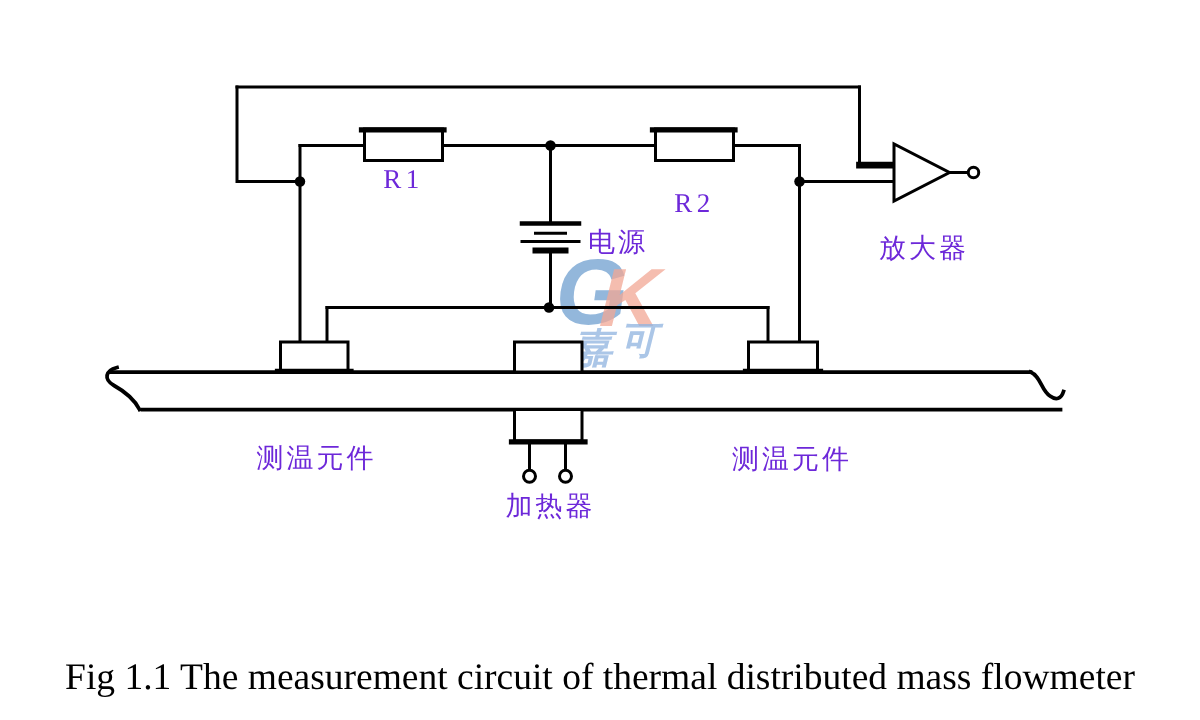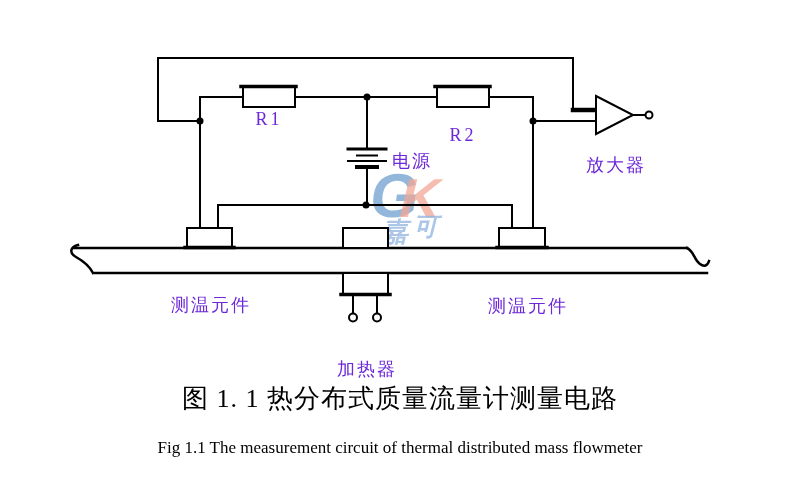--- a/index.html
+++ b/index.html
@@ -26,21 +26,21 @@
   .caption {
     position: absolute;
     left: 0; right: 0;
     z-index: 3;
     text-align: center;
     color: #000;
     font-family: "Liberation Serif", serif;
     white-space: nowrap;
   }
   .caption-zh { top: 381px; font-size: 26px; letter-spacing: 1px; }
-  .caption-en { top: 438px; font-size: 17px; }
+  .caption-en { top: 438px; font-size: 25px; }
   
   .wm { position: absolute; z-index: 1; font-weight: bold; opacity: 0.75; }
   .wm-g { left: 371px; top: 160px; font-size: 62px; color: #6f9fd0; transform: skewX(-8deg); }
   .wm-k { left: 401px; top: 166px; font-size: 55px; color: #f2a795; transform: skewX(-14deg); }
   .wm-jia { left: 381px; top: 214px; font-size: 27px; color: #8fb3e0; font-style: italic; font-weight: bold; }
   .wm-ke  { left: 413px; top: 210px; font-size: 25px; color: #8fb3e0; font-style: italic; font-weight: bold; }
 </style>
 </head>
 <body>
 
@@ -136,19 +136,18 @@
   <div class="lbl lbl-serif" style="left:437px; top:126px; width:52px;">R2</div>
 
   <div class="lbl cjk" style="left:392px; top:152px;text-align:center;">电源</div>
 
   <div class="lbl cjk" style="left:586px; top:156px;">放大器</div>
 
   <div class="lbl cjk" style="left:171px; top:296px;">测温元件</div>
 
   <div class="lbl cjk" style="left:488px; top:297px;">测温元件</div>
 
-  <div class="lbl cjk" style="left:337px; top:328px;margin-top:32px;">加热器</div>
+  <div class="lbl cjk" style="left:337px; top:328px;">加热器</div>
 
-  <div class="caption caption-zh">图 1. 1 热分布式质量流量计测量电路</div>
 
   <div class="caption caption-en">Fig 1.1 The measurement circuit of thermal distributed mass flowmeter</div>
 
 </div>
 
 </body></html>

